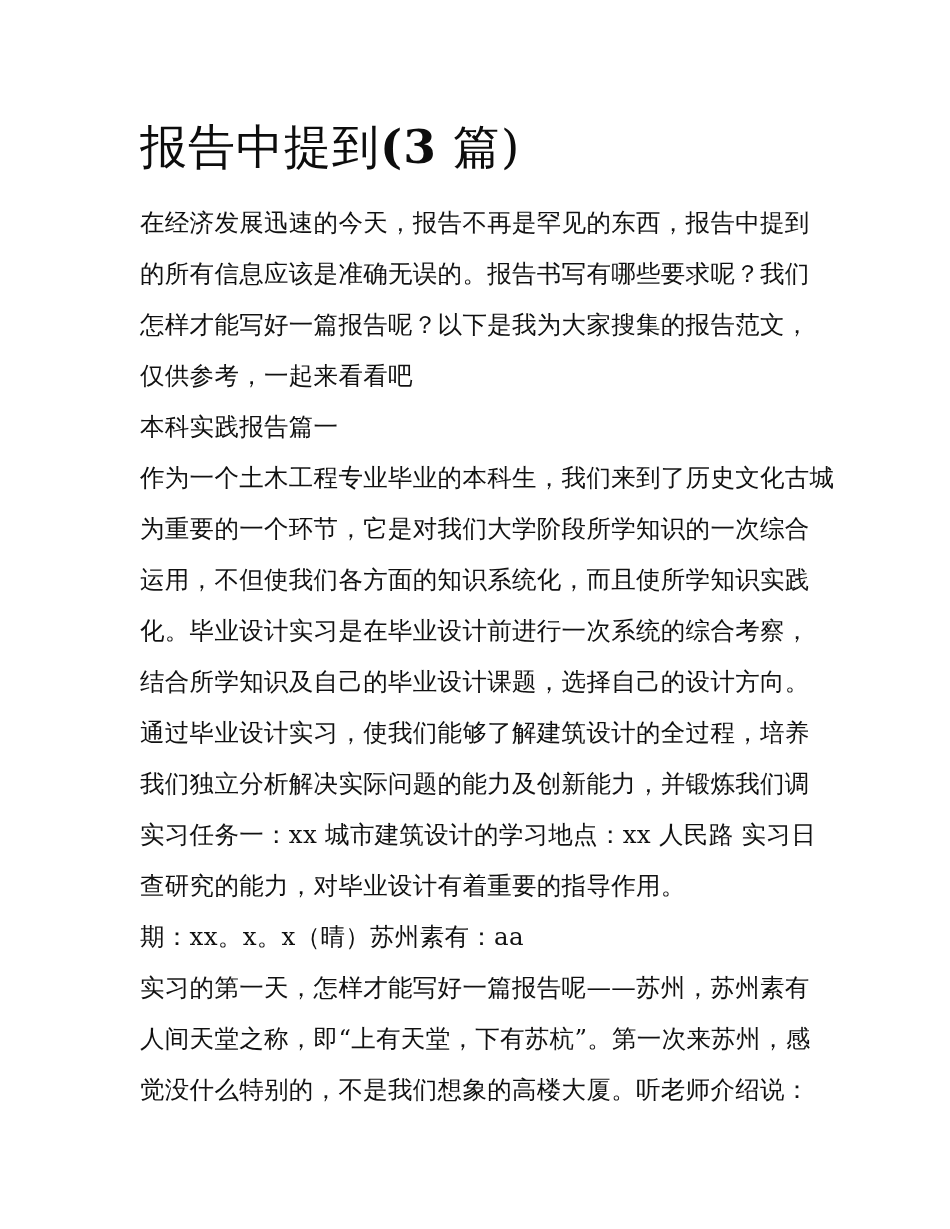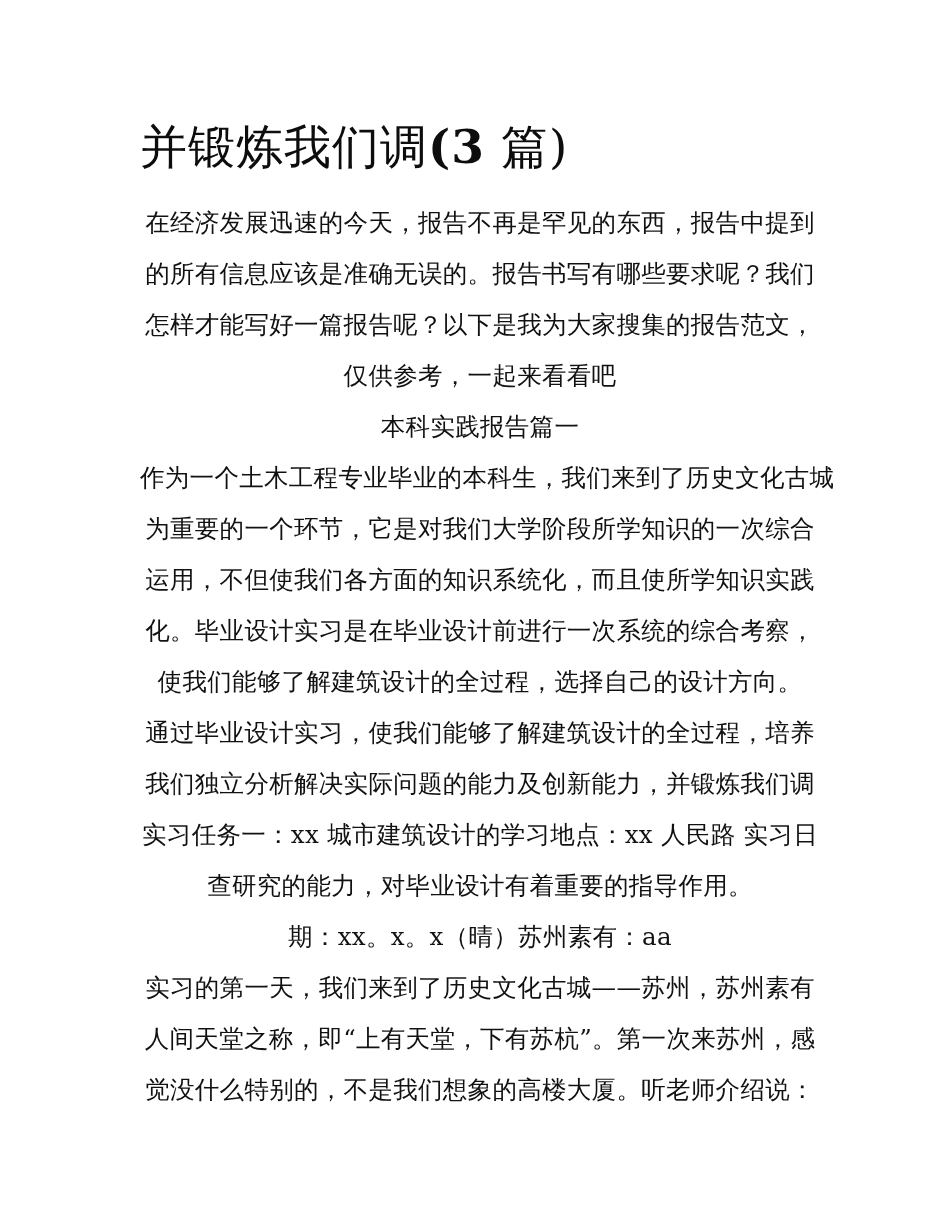--- a/index.html
+++ b/index.html
@@ -44,42 +44,41 @@
       top: 197px;
       width: 680px;
     }
     .line {
       height: 51px;
       line-height: 51px;
       font-size: 24.5px;
       white-space: nowrap;
       color: #111111;
       letter-spacing: 0.3px;
-      text-align: center;
     }
   </style>
 </head>
 <body>
 
 <div class="page">
-  <h1 class="title"><span>并锻炼我们调</span><span class="num">(</span><span class="num">3</span><span> 篇)</span></h1>
+  <h1 class="title"><span>报告中提到</span><span class="num">(</span><span class="num">3</span><span> 篇)</span></h1>
 
   <div class="body">
     <div class="line">在经济发展迅速的今天，报告不再是罕见的东西，报告中提到</div>
     <div class="line">的所有信息应该是准确无误的。报告书写有哪些要求呢？我们</div>
     <div class="line">怎样才能写好一篇报告呢？以下是我为大家搜集的报告范文，</div>
     <div class="line">仅供参考，一起来看看吧</div>
     <div class="line">本科实践报告篇一</div>
     <div class="line">作为一个土木工程专业毕业的本科生，我们来到了历史文化古城</div>
     <div class="line">为重要的一个环节，它是对我们大学阶段所学知识的一次综合</div>
     <div class="line">运用，不但使我们各方面的知识系统化，而且使所学知识实践</div>
     <div class="line">化。毕业设计实习是在毕业设计前进行一次系统的综合考察，</div>
-    <div class="line">使我们能够了解建筑设计的全过程，选择自己的设计方向。</div>
+    <div class="line">结合所学知识及自己的毕业设计课题，选择自己的设计方向。</div>
     <div class="line">通过毕业设计实习，使我们能够了解建筑设计的全过程，培养</div>
     <div class="line">我们独立分析解决实际问题的能力及创新能力，并锻炼我们调</div>
     <div class="line">实习任务一：xx 城市建筑设计的学习地点：xx 人民路 实习日</div>
     <div class="line">查研究的能力，对毕业设计有着重要的指导作用。</div>
     <div class="line">期：xx。x。x（晴）苏州素有：aa</div>
-    <div class="line">实习的第一天，我们来到了历史文化古城——苏州，苏州素有</div>
+    <div class="line">实习的第一天，怎样才能写好一篇报告呢——苏州，苏州素有</div>
     <div class="line">人间天堂之称，即“上有天堂，下有苏杭”。第一次来苏州，感</div>
     <div class="line">觉没什么特别的，不是我们想象的高楼大厦。听老师介绍说：</div>
   </div>
 </div>
 
 </body></html>

